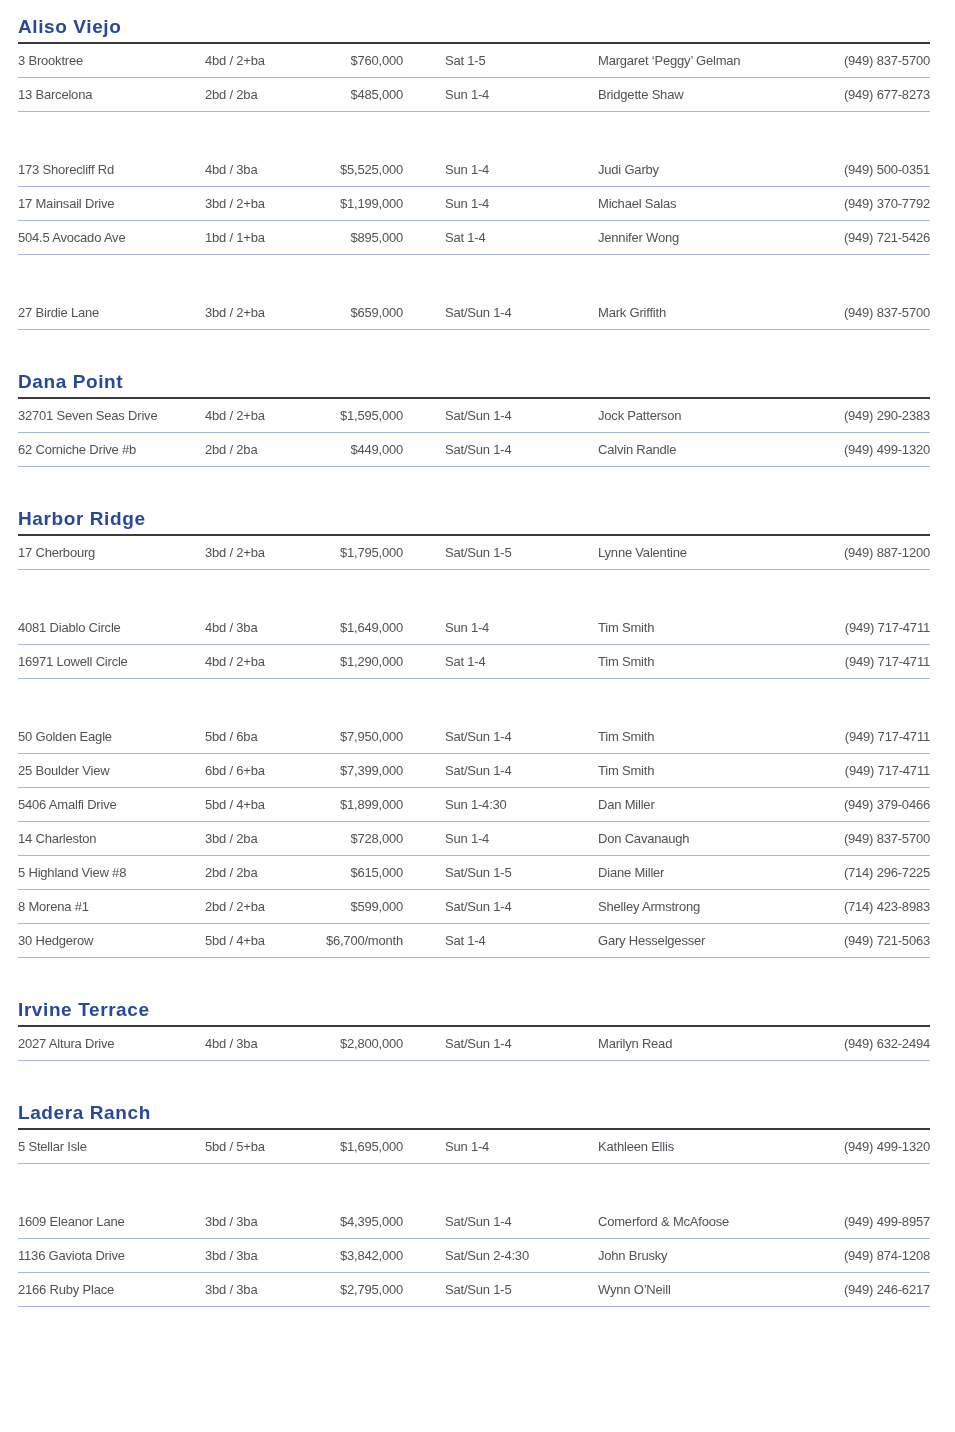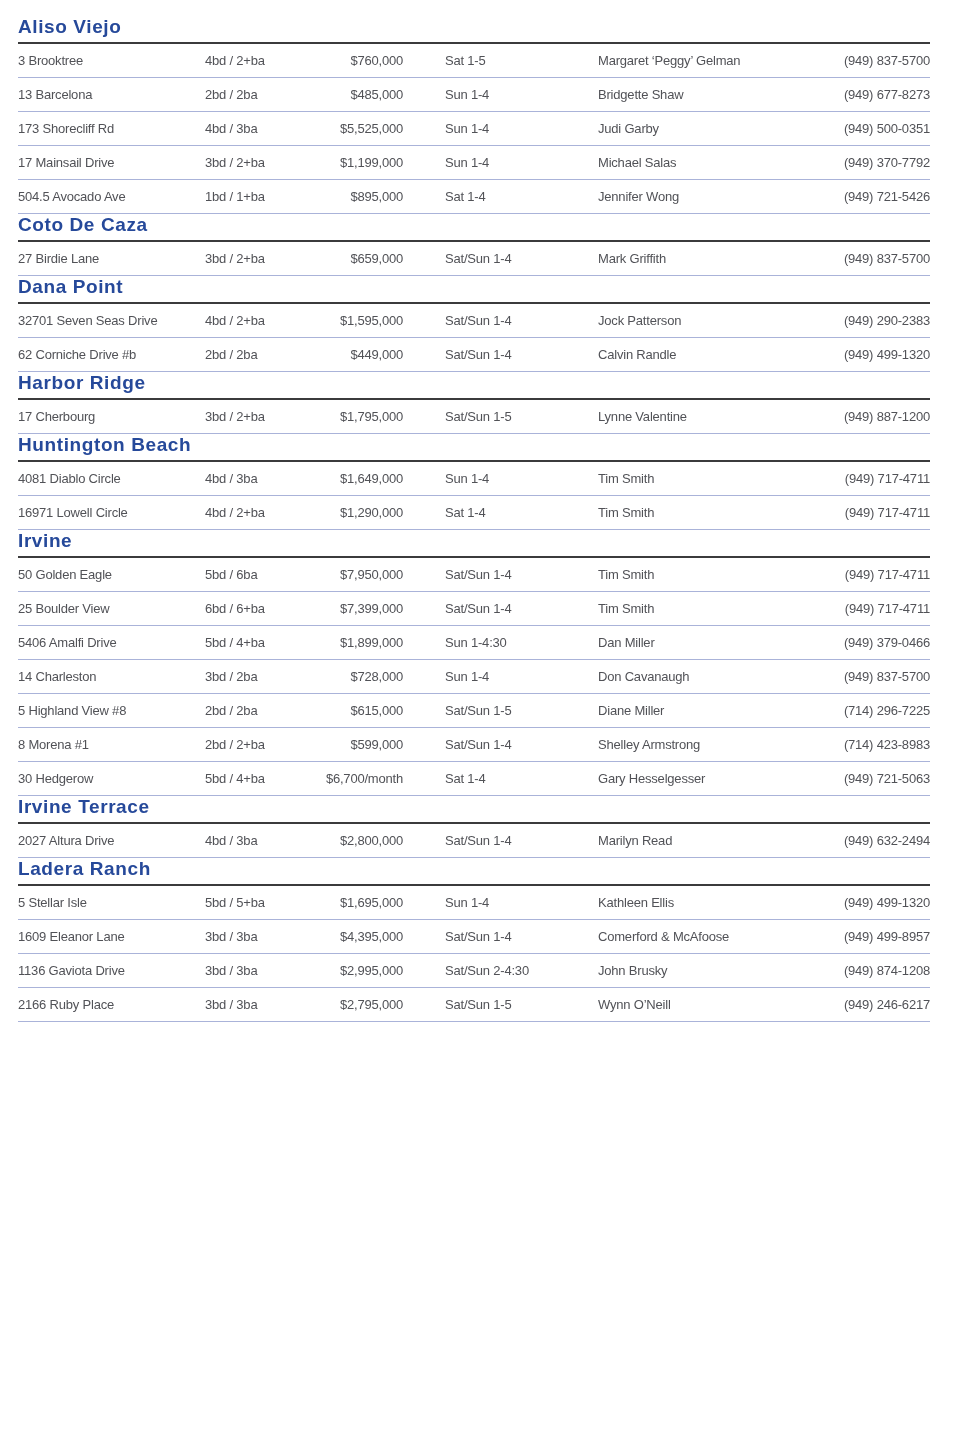--- a/index.html
+++ b/index.html
@@ -13,20 +13,21 @@
     font-family: "Liberation Sans", sans-serif;
     overflow: hidden;
   }
   .page {
     box-sizing: border-box;
     width: 955px;
     height: 1432px;
     padding: 16px 25px 0 18px;
   }
   .section {
+    margin-bottom: 41px;
   }
   .section-title {
     font-size: 19px;
     line-height: 21px;
     font-weight: bold;
     letter-spacing: 0.6px;
     color: var(--heading-color, #26499a);
     padding-bottom: 5px;
     border-bottom: 2px solid var(--heading-rule-color, #3b3b3c);
   }
@@ -98,21 +99,20 @@
     <div class="cell beds">1bd / 1+ba</div>
     <div class="cell price">$895,000</div>
     <div class="cell time">Sat 1-4</div>
     <div class="cell agent">Jennifer Wong</div>
     <div class="cell phone">(949) 721-5426</div>
   </div>
 </div>
   </div>
 
   <div class="section">
-    <div class="section-title">Coto De Caza</div>
     <div>
   <div class="row">
     <div class="cell address">27 Birdie Lane</div>
     <div class="cell beds">3bd / 2+ba</div>
     <div class="cell price">$659,000</div>
     <div class="cell time">Sat/Sun 1-4</div>
     <div class="cell agent">Mark Griffith</div>
     <div class="cell phone">(949) 837-5700</div>
   </div>
 </div>
@@ -149,21 +149,20 @@
     <div class="cell beds">3bd / 2+ba</div>
     <div class="cell price">$1,795,000</div>
     <div class="cell time">Sat/Sun 1-5</div>
     <div class="cell agent">Lynne Valentine</div>
     <div class="cell phone">(949) 887-1200</div>
   </div>
 </div>
   </div>
 
   <div class="section">
-    <div class="section-title">Huntington Beach</div>
     <div>
   <div class="row">
     <div class="cell address">4081 Diablo Circle</div>
     <div class="cell beds">4bd / 3ba</div>
     <div class="cell price">$1,649,000</div>
     <div class="cell time">Sun 1-4</div>
     <div class="cell agent">Tim Smith</div>
     <div class="cell phone">(949) 717-4711</div>
   </div>
 
@@ -172,21 +171,20 @@
     <div class="cell beds">4bd / 2+ba</div>
     <div class="cell price">$1,290,000</div>
     <div class="cell time">Sat 1-4</div>
     <div class="cell agent">Tim Smith</div>
     <div class="cell phone">(949) 717-4711</div>
   </div>
 </div>
   </div>
 
   <div class="section">
-    <div class="section-title">Irvine</div>
     <div>
   <div class="row">
     <div class="cell address">50 Golden Eagle</div>
     <div class="cell beds">5bd / 6ba</div>
     <div class="cell price">$7,950,000</div>
     <div class="cell time">Sat/Sun 1-4</div>
     <div class="cell agent">Tim Smith</div>
     <div class="cell phone">(949) 717-4711</div>
   </div>
 
@@ -281,21 +279,21 @@
     <div class="cell beds">3bd / 3ba</div>
     <div class="cell price">$4,395,000</div>
     <div class="cell time">Sat/Sun 1-4</div>
     <div class="cell agent">Comerford &amp; McAfoose</div>
     <div class="cell phone">(949) 499-8957</div>
   </div>
 
   <div class="row">
     <div class="cell address">1136 Gaviota Drive</div>
     <div class="cell beds">3bd / 3ba</div>
-    <div class="cell price">$2,995,000</div>
+    <div class="cell price">$3,842,000</div>
     <div class="cell time">Sat/Sun 2-4:30</div>
     <div class="cell agent">John Brusky</div>
     <div class="cell phone">(949) 874-1208</div>
   </div>
 
   <div class="row">
     <div class="cell address">2166 Ruby Place</div>
     <div class="cell beds">3bd / 3ba</div>
     <div class="cell price">$2,795,000</div>
     <div class="cell time">Sat/Sun 1-5</div>

